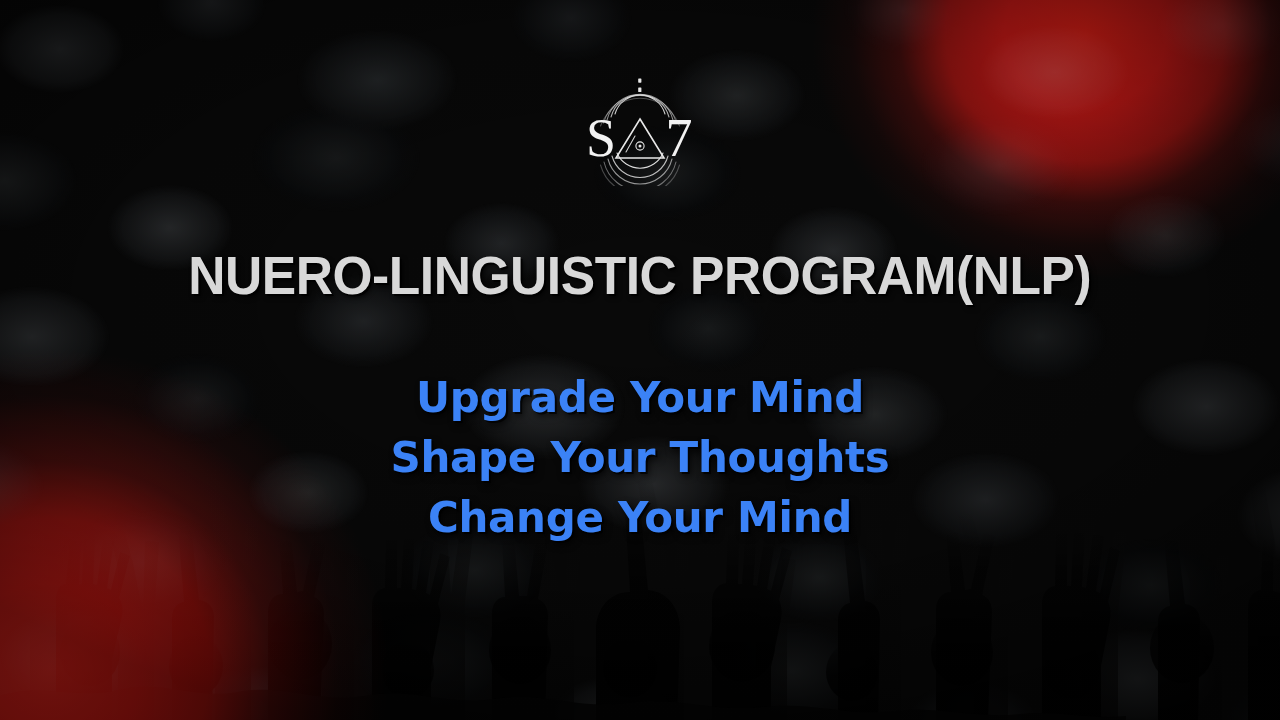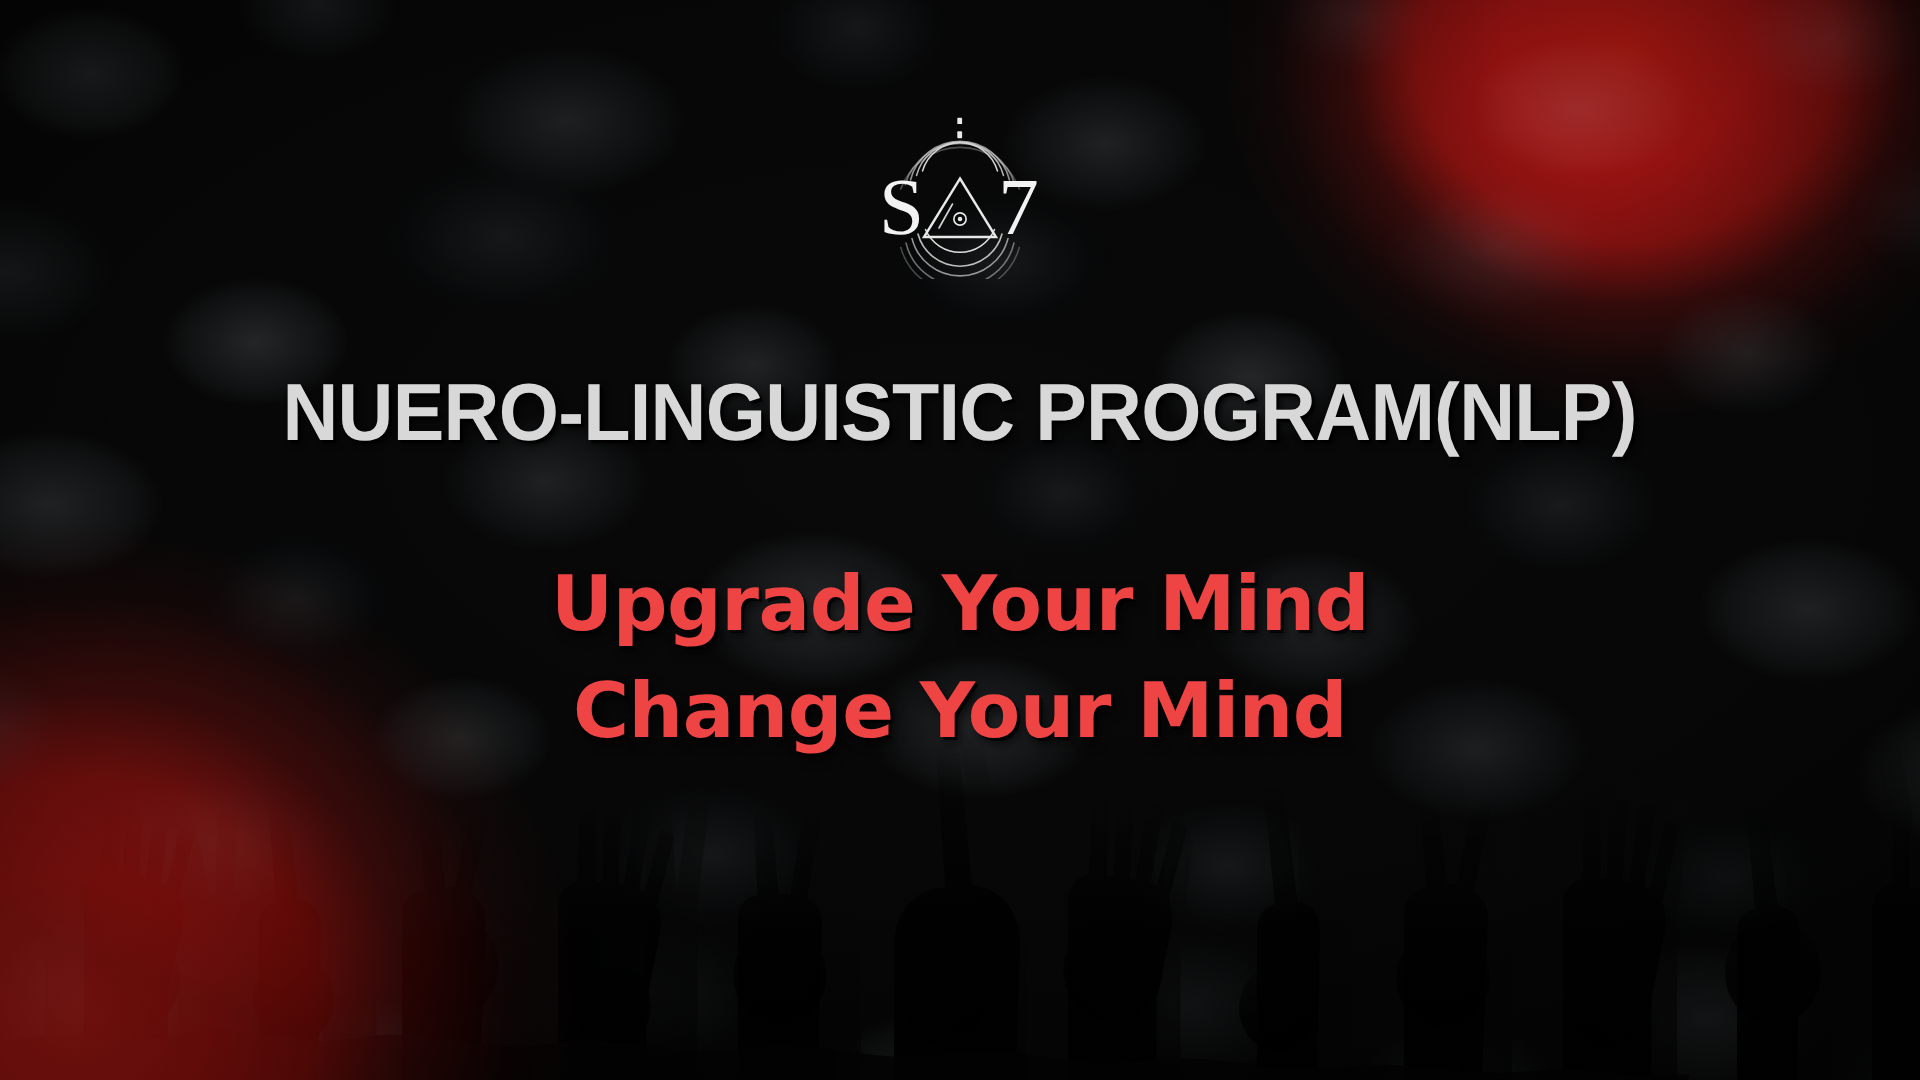--- a/index.html
+++ b/index.html
@@ -199,25 +199,25 @@
 
   
   .taglines {
     margin-top: 70px;
     display: flex;
     flex-direction: column;
     align-items: center;
     gap: 7px;
   }
   .tagline {
-    font-size: 51px;
+    font-size: 42px;
     line-height: 1.26;
     font-weight: 700;
     letter-spacing: -0.3px;
-    color: #ef4444;
+    color: #3b82f6;
     white-space: nowrap;
     text-shadow:
       2px 2px 0 rgba(0,0,0,0.72),
       3px 4px 7px rgba(0,0,0,0.70);
     font-family: "DejaVu Sans", sans-serif;
   }
 </style>
 </head>
 <body>
 
@@ -345,17 +345,18 @@
 
         <text x="22" y="80" text-anchor="middle" font-family="'Liberation Serif', serif" font-size="54" fill="#f2f2f2">S</text>
         <text x="100" y="80" text-anchor="middle" font-family="'Liberation Serif', serif" font-size="54" fill="#f2f2f2">7</text>
       </svg>
     </div>
 
     <div class="headline">NUERO-LINGUISTIC PROGRAM(NLP)</div>
 
     <div class="taglines">
       <div class="tagline">Upgrade Your Mind</div>
+      <div class="tagline">Shape Your Thoughts</div>
       <div class="tagline">Change Your Mind</div>
     </div>
 
   </div>
 </div>
 
 </body></html>

